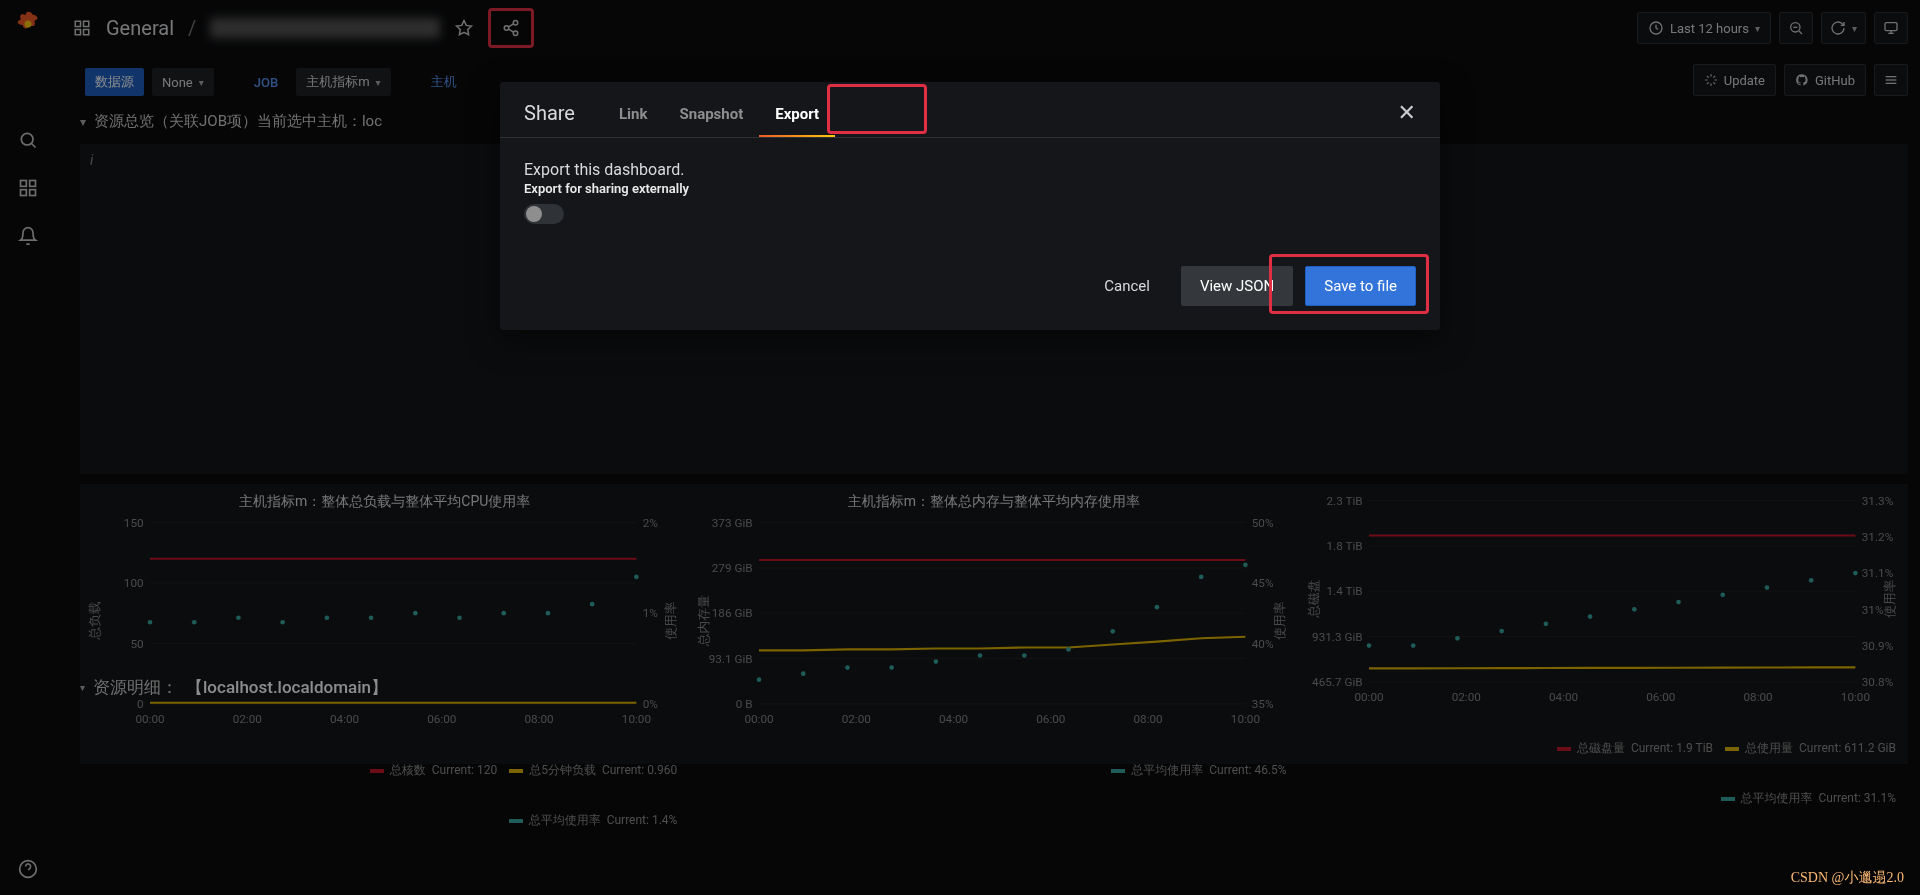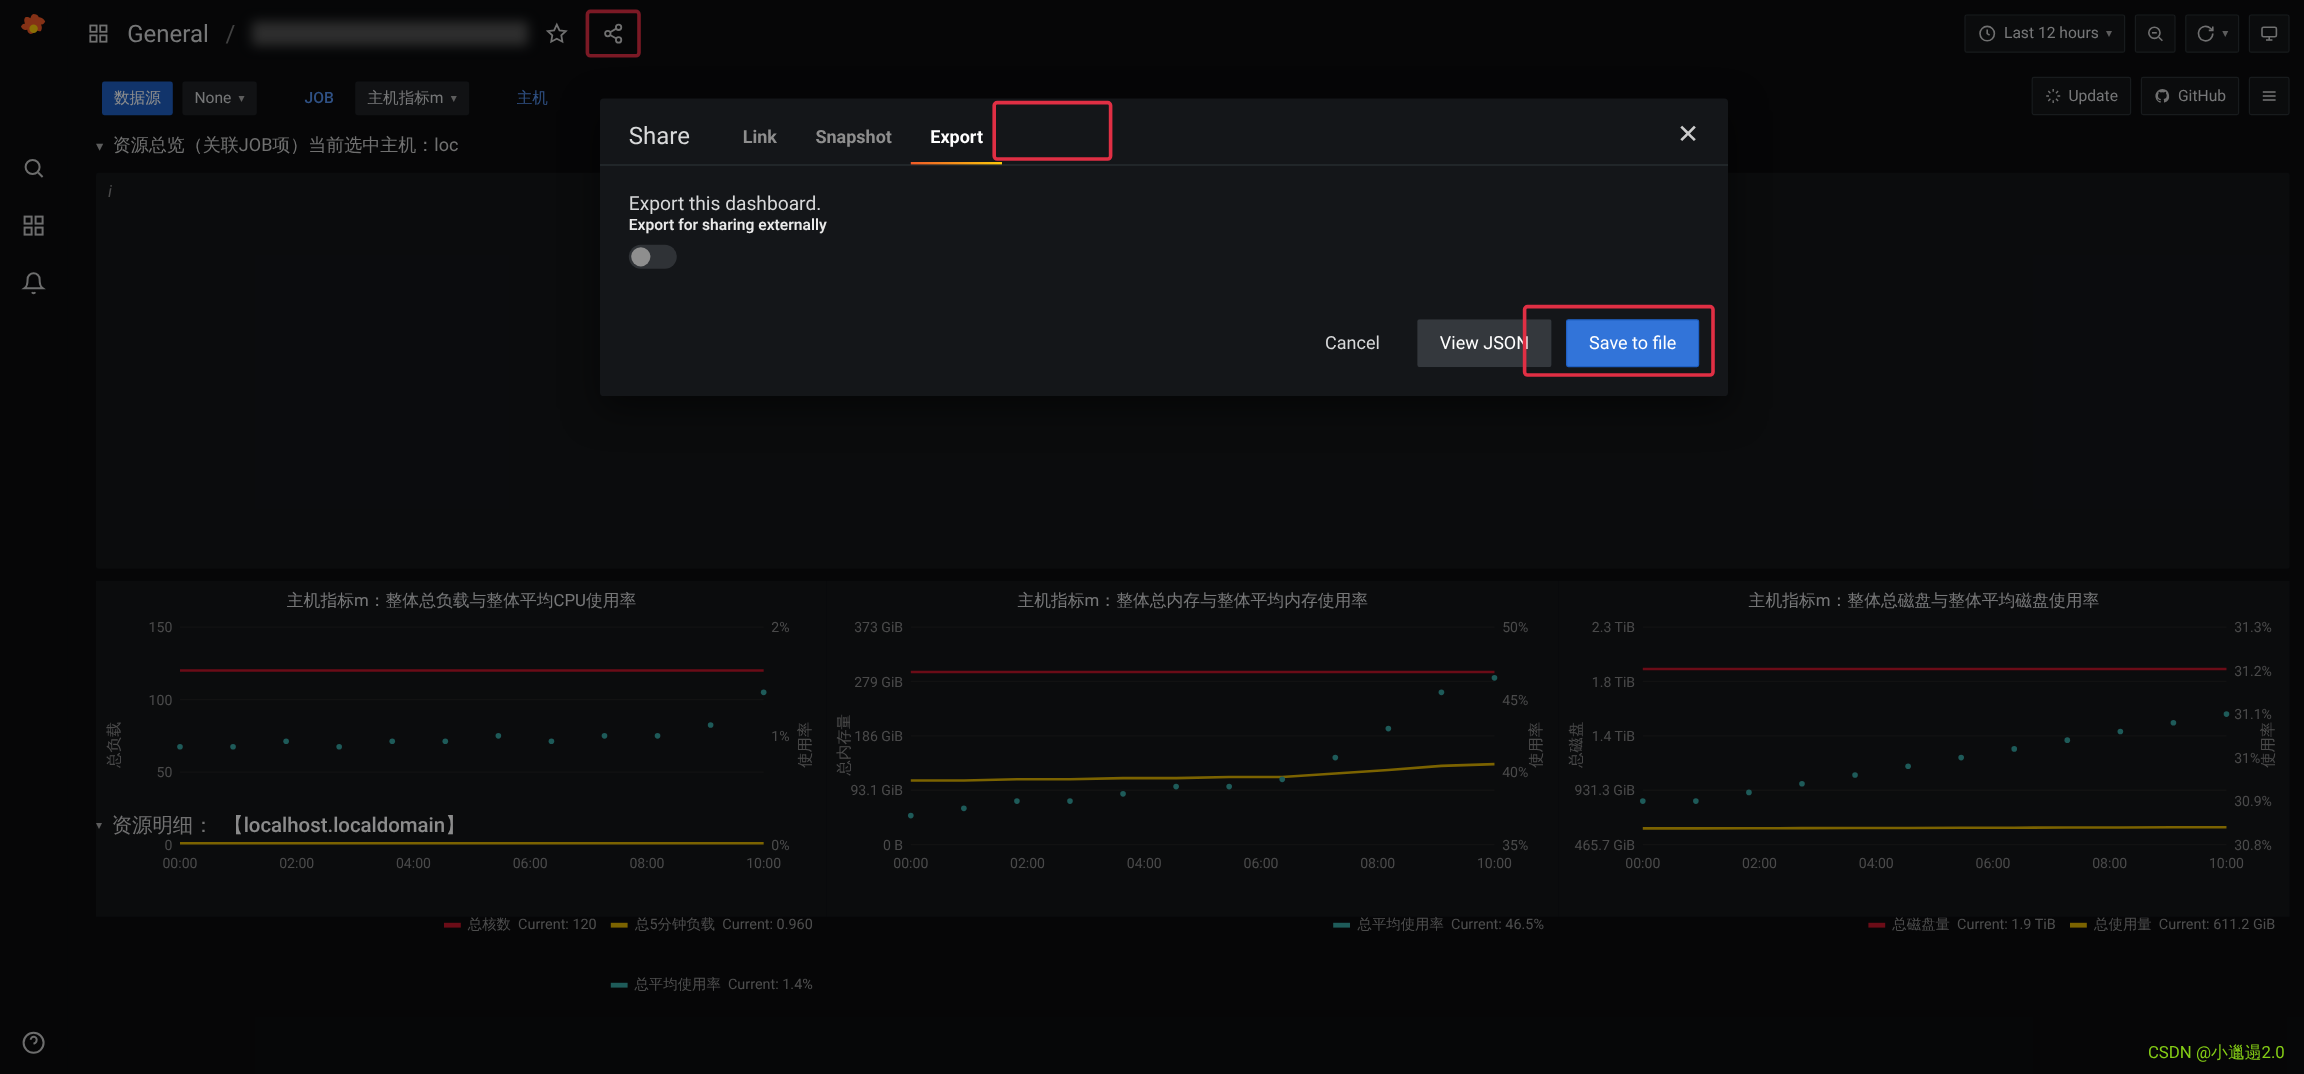--- a/index.html
+++ b/index.html
@@ -66,21 +66,21 @@
   .modal-body .desc{font-size:16px;color:var(--text);margin-bottom:2px;}
   .switch-lbl{font-size:13px;font-weight:600;color:#eaeaea;margin-bottom:8px;}
   .switch{width:40px;height:20px;background:#2f3236;border-radius:10px;position:relative;cursor:pointer;}
   .switch::after{content:"";position:absolute;left:2px;top:2px;width:16px;height:16px;border-radius:50%;background:#8e8e8e;}
   .modal-foot{display:flex;justify-content:flex-end;gap:12px;padding:20px 24px 24px 24px;}
   .btn{height:40px;padding:0 18px;border-radius:2px;font-size:15px;display:inline-flex;align-items:center;cursor:pointer;border:1px solid transparent;}
   .btn-sec{background:transparent;color:var(--text);}
   .btn-alt{background:#34383d;color:#fff;}
   .btn-pri{background:var(--blue);color:#fff;border:1px solid var(--blue-dark);}
   .export-hl{position:absolute;pointer-events:none;}
-  .watermark{position:absolute;right:16px;bottom:8px;font-size:14px;color:#84cc16;}
+  .watermark{position:absolute;right:16px;bottom:8px;font-size:14px;color:#fdba74;font-family:Liberation Serif, serif;}
   svg{overflow:visible;}
 </style>
 </head>
 <body>
 
 <div class="sidebar">
   <div class="logo">
     <svg viewBox="0 0 32 32">
         <path fill="#f05a28" d="M16 2c4 0 5 3 5 3s4 0 6 4c0 0-1 3-4 3 0 0 2 3 0 6 0 0-3 1-5-1 0 0-1 4-5 4 0 0-3-1-3-4 0 0-4 1-6-3 0 0 1-3 4-3 0 0-2-3 0-6 0 0 3-1 5 1 0 0 1-4 3-4z"></path>
         <circle cx="16" cy="16" r="4" fill="#fbca0a"></circle>
@@ -310,21 +310,20 @@
             <circle cx="391.6363636363636" cy="110" r="2.2" fill="#37a6a3"></circle>
             <circle cx="433.0909090909091" cy="87.33333333333333" r="2.2" fill="#37a6a3"></circle>
             <circle cx="474.5454545454545" cy="59.000000000000014" r="2.2" fill="#37a6a3"></circle>
             <circle cx="516" cy="47.66666666666666" r="2.2" fill="#37a6a3"></circle>
           </svg></div>
        <div class="legend">
           <span class="itm"><span class="swatch" style="background:#37a6a3"></span>总平均使用率&nbsp;&nbsp;Current: 46.5%</span>
         </div>
      </div>
       <div class="chart">
-       <div class="chart-title">主机指标m：整体总磁盘与整体平均磁盘使用率</div>
        <div class="chart-body"><svg width="100%" height="100%" viewBox="0 0 560 200">
             <text x="54" y="182" fill="#888" font-size="11" text-anchor="end">465.7 GiB</text>
             <line x1="60" x2="516" y1="178" y2="178" stroke="#222"></line>
             <text x="54" y="139.5" fill="#888" font-size="11" text-anchor="end">931.3 GiB</text>
             <line x1="60" x2="516" y1="135.5" y2="135.5" stroke="#222"></line>
             <text x="54" y="97" fill="#888" font-size="11" text-anchor="end">1.4 TiB</text>
             <line x1="60" x2="516" y1="93" y2="93" stroke="#222"></line>
             <text x="54" y="54.5" fill="#888" font-size="11" text-anchor="end">1.8 TiB</text>
             <line x1="60" x2="516" y1="50.5" y2="50.5" stroke="#222"></line>
             <text x="54" y="12" fill="#888" font-size="11" text-anchor="end">2.3 TiB</text>
@@ -355,20 +354,23 @@
             <circle cx="350.1818181818182" cy="103.20000000000039" r="2.2" fill="#37a6a3"></circle>
             <circle cx="391.6363636363636" cy="96.40000000000053" r="2.2" fill="#37a6a3"></circle>
             <circle cx="433.0909090909091" cy="89.60000000000068" r="2.2" fill="#37a6a3"></circle>
             <circle cx="474.5454545454545" cy="82.80000000000082" r="2.2" fill="#37a6a3"></circle>
             <circle cx="516" cy="75.99999999999976" r="2.2" fill="#37a6a3"></circle>
           </svg></div>
        <div class="legend">
           <span class="itm"><span class="swatch" style="background:#c4162a"></span>总磁盘量&nbsp;&nbsp;Current: 1.9 TiB</span>
           <span class="itm"><span class="swatch" style="background:#e0b400"></span>总使用量&nbsp;&nbsp;Current: 611.2 GiB</span>
         </div>
+       <div class="legend">
+          <span class="itm"><span class="swatch" style="background:#37a6a3"></span>总平均使用率&nbsp;&nbsp;Current: 31.1%</span>
+        </div>
      </div>
     </div>
 </div>
 
 <div class="row2">
   <span class="chev">▾</span>
   <span>资源明细：</span>
   <b>【localhost.localdomain】</b>
 </div>
 

